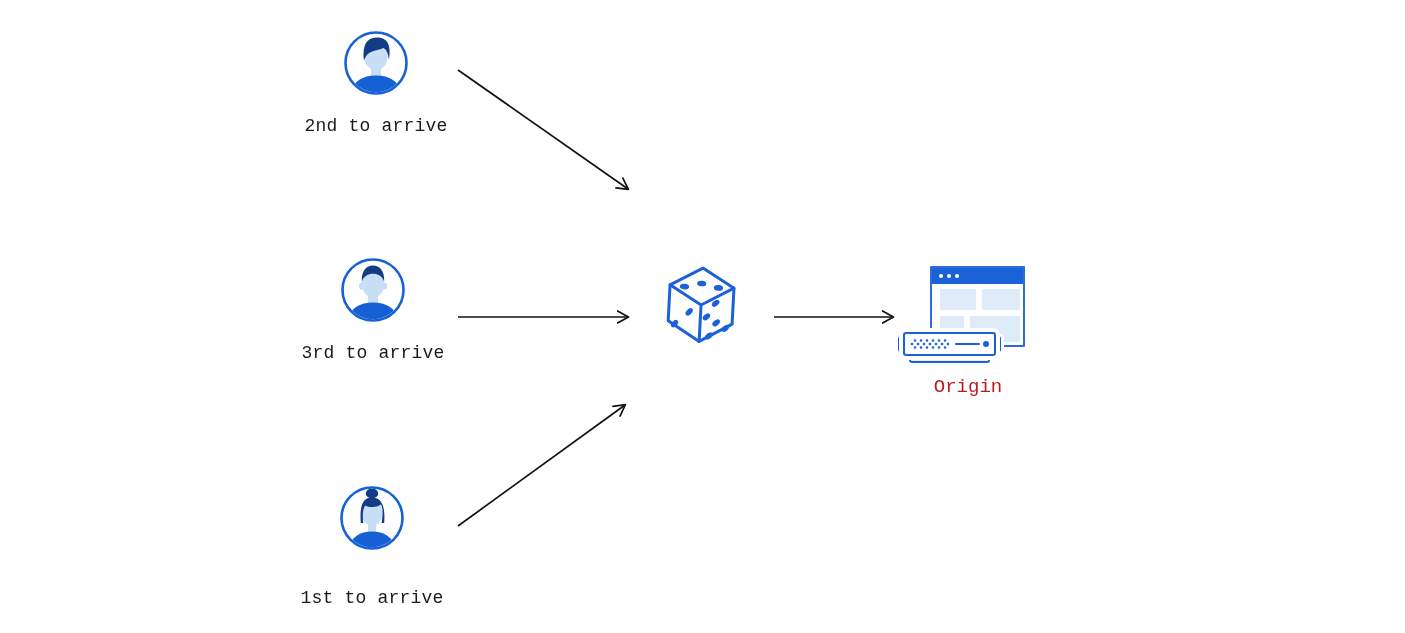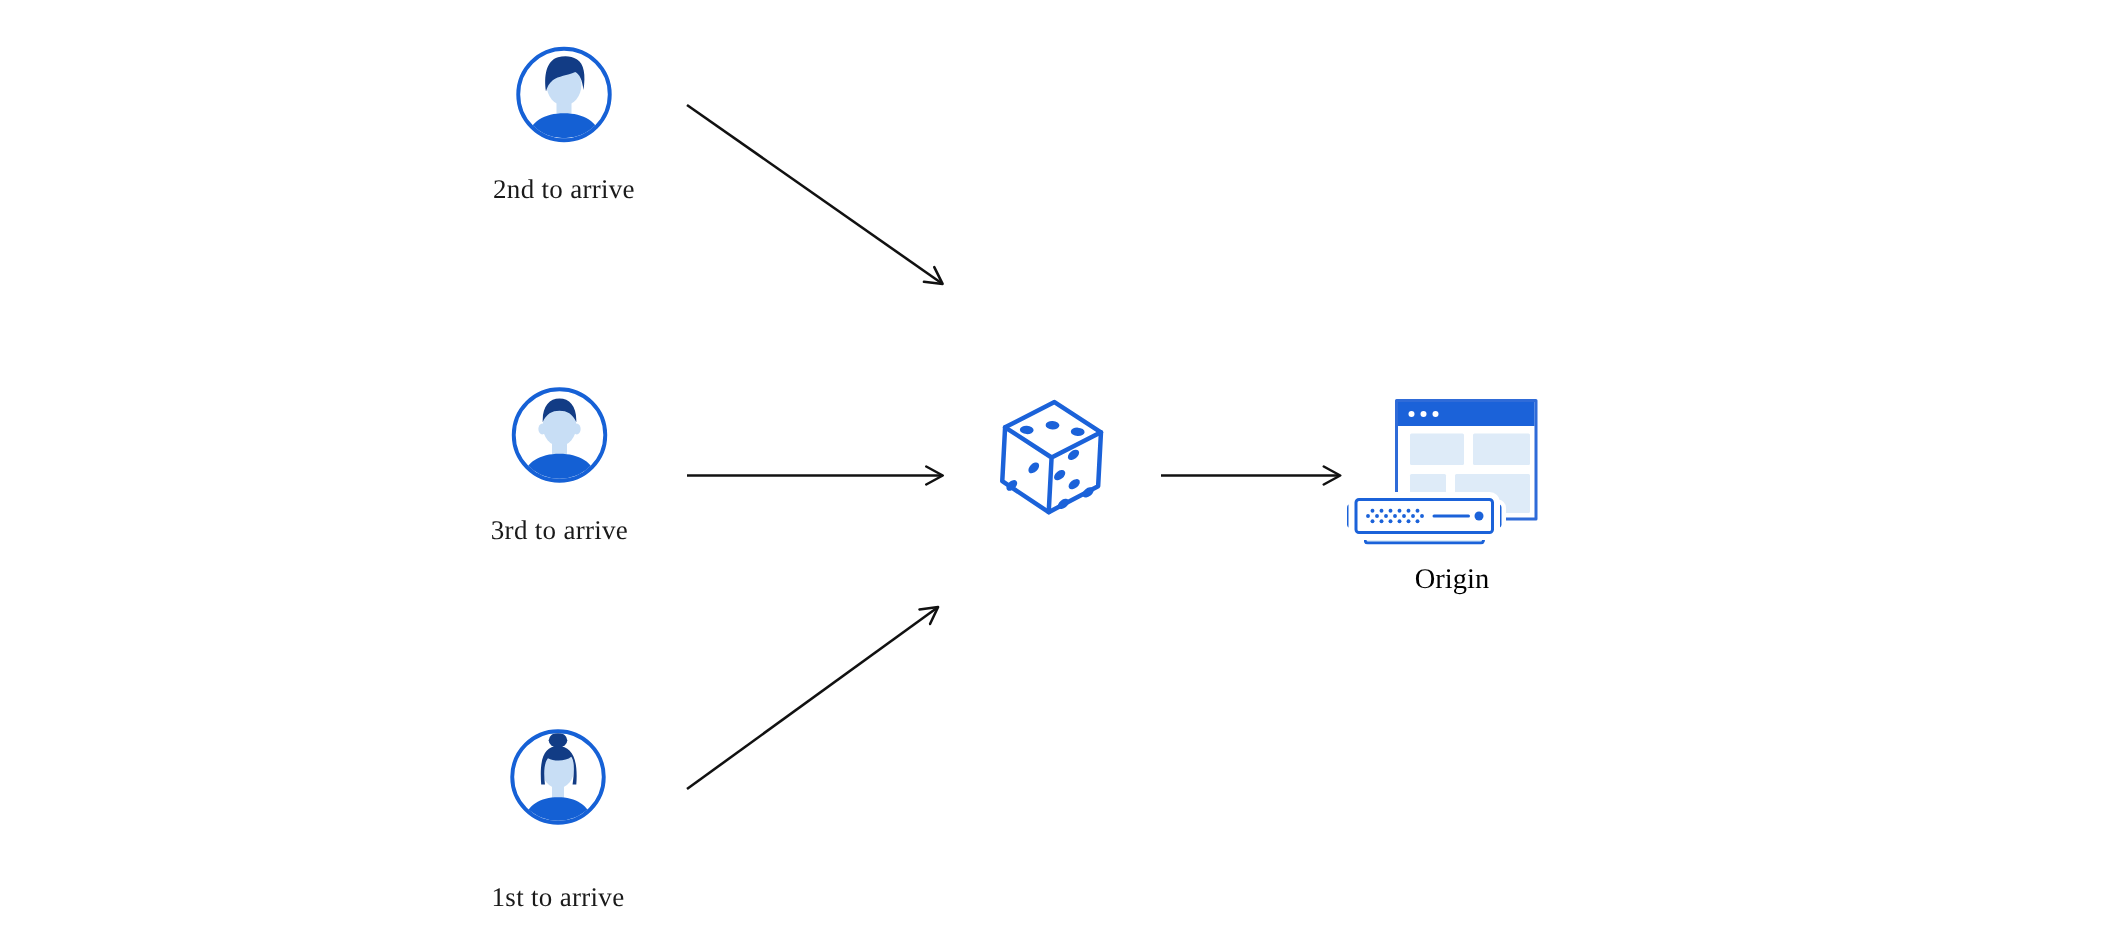--- a/index.html
+++ b/index.html
@@ -1,20 +1,20 @@
 <!DOCTYPE html>
 <html><head>
 <meta charset="utf-8">
 <style>
   html,body{margin:0;padding:0;background:#fff;}
   .canvas{
     position:relative;
     width:1405px;height:633px;
     background:#fff;
-    font-family:Liberation Serif, serif;
+    font-family:Liberation Mono, monospace;
     overflow:hidden;
   }
   .arrows{position:absolute;left:0;top:0;width:1405px;height:633px;pointer-events:none;}
   .node{position:absolute;display:flex;flex-direction:column;align-items:center;}
   .node .label{
     margin-top:20px;
     font-size:18px;
     color:#1a1a1a;
     white-space:nowrap;
     letter-spacing:.2px;
@@ -51,21 +51,21 @@
   }
   .server .tab.left{left:0;}
   .server .tab.right{right:0;}
   .server .base{
     position:absolute;left:11px;top:23px;width:81px;height:8px;
     background:#deebf8;border:2px solid #1b62d9;border-top:none;
     border-radius:0 0 3px 3px;box-sizing:border-box;z-index:0;
   }
   .origin-label{
     position:absolute;left:0;top:112px;width:150px;text-align:center;
-    font-size:19px;color:#000000;
+    font-size:19px;color:#b91c1c;
   }
 </style>
 </head>
 <body>
 
 <div class="canvas">
 
   <svg class="arrows" width="1405" height="633" viewBox="0 0 1405 633">
     <defs>
       <marker id="ah" markerUnits="userSpaceOnUse" markerWidth="16" markerHeight="16" refX="11.5" refY="7" orient="auto">

